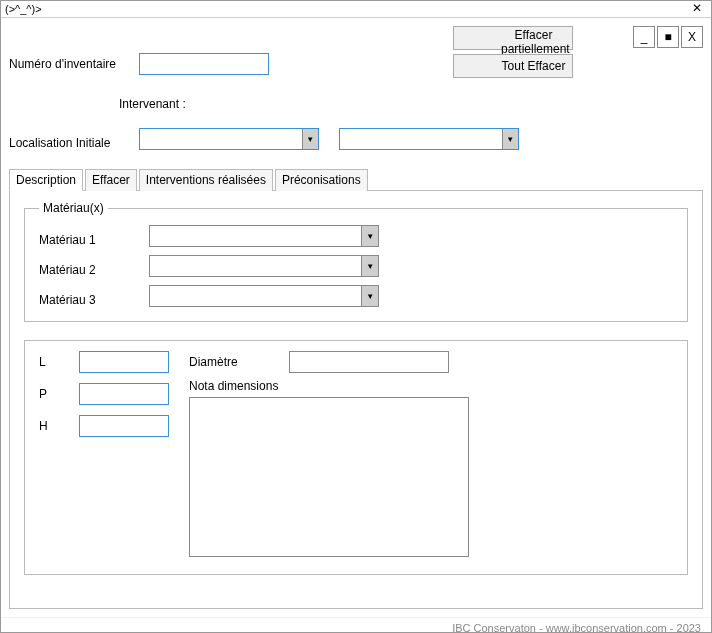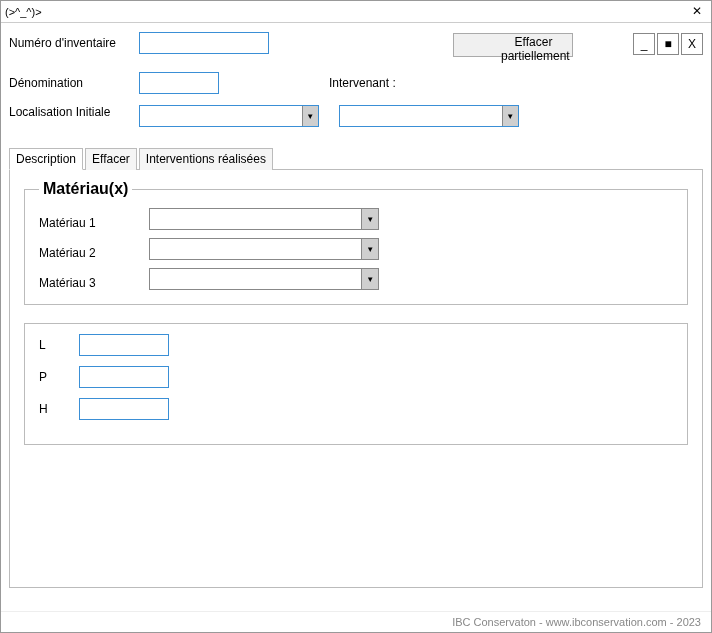--- a/index.html
+++ b/index.html
@@ -116,21 +116,21 @@
   .row-denom input.denom {
     width: 80px;
     height: 22px;
     border: 1px solid #3a8fd6;
     background: #fff;
     padding: 0 4px;
   }
   .intervenant-lbl { margin-left: 110px; }
   .row-loc {
     display: flex;
-    align-items: flex-start;
+    align-items: flex-end;
     margin-top: 10px;
     height: 24px;
   }
   .row-loc label { width: 130px; }
   .combo {
     display: inline-flex;
     border: 1px solid #3a8fd6;
     height: 22px;
     background: #fff;
     align-items: stretch;
@@ -185,22 +185,21 @@
     padding: 10px 14px;
     background: #fff;
   }
   fieldset {
     border: 1px solid #bbb;
     margin: 0 0 18px 0;
     padding: 10px 14px 14px 14px;
   }
   fieldset legend {
     padding: 0 4px;
-    font-size: 16px;
-    font-weight: bold;
+    font-size: 12px;
   }
   .mat-row {
     display: flex;
     align-items: flex-end;
     margin-bottom: 8px;
   }
   .mat-row label { width: 110px; }
   .combo-mat { width: 230px; }
   .dim-grid {
     display: flex;
@@ -269,53 +268,51 @@
     <div class="top-row">
       <div class="left-fields">
         <div class="field-row">
           <label>Numéro d'inventaire</label>
           <input class="blue" type="text" value="" style="">
         </div>
       </div>
       <div class="right-buttons">
         <div class="action-btns">
           <button>Effacer partiellement</button>
+          <button>Tout Effacer</button>
         </div>
         <div class="win-btns">
           <button class="win-btn">_</button>
           <button class="win-btn populated">■</button>
           <button class="win-btn">X</button>
         </div>
       </div>
     </div>
 
     <div class="row-denom">
-      <div>
-        <label class="l1">Dénomination</label>
-        <input class="denom" type="text" value="" style="">
-      </div>
       <label class="intervenant-lbl">Intervenant :</label>
     </div>
 
     <div class="row-loc">
       <label>Localisation Initiale</label>
       <div class="combo combo-loc">
         <input type="text" value="" style="">
         <div class="arrow">▼</div>
       </div>
       <div class="combo combo-interv">
         <input type="text" value="" style="">
         <div class="arrow">▼</div>
       </div>
     </div>
 
     <div class="tabs">
       <div class="tab active">Description</div>
       <div class="tab">Effacer</div>
       <div class="tab">Interventions réalisées</div>
+      <div class="tab">Préconisations</div>
     </div>
 
     <div class="tab-panel">
 
       <fieldset>
         <legend>Matériau(x)</legend>
         <div class="mat-row">
           <label>Matériau 1</label>
           <div class="combo gray combo-mat">
             <input type="text" value="" style="">
@@ -347,20 +344,28 @@
             </div>
             <div class="dim-row">
               <label>P</label>
               <input type="text" value="" style="">
             </div>
             <div class="dim-row">
               <label>H</label>
               <input type="text" value="" style="">
             </div>
           </div>
+          <div class="dim-right">
+            <div class="diam-row">
+              <label>Diamètre</label>
+              <input type="text" value="" style="">
+            </div>
+            <label class="nota-lbl">Nota dimensions</label>
+            <textarea style=""></textarea>
+          </div>
         </div>
       </fieldset>
 
     </div>
 
   </div>
 
   <div class="footer">IBC Conservaton - www.ibconservation.com - 2023</div>
 
 </div>

